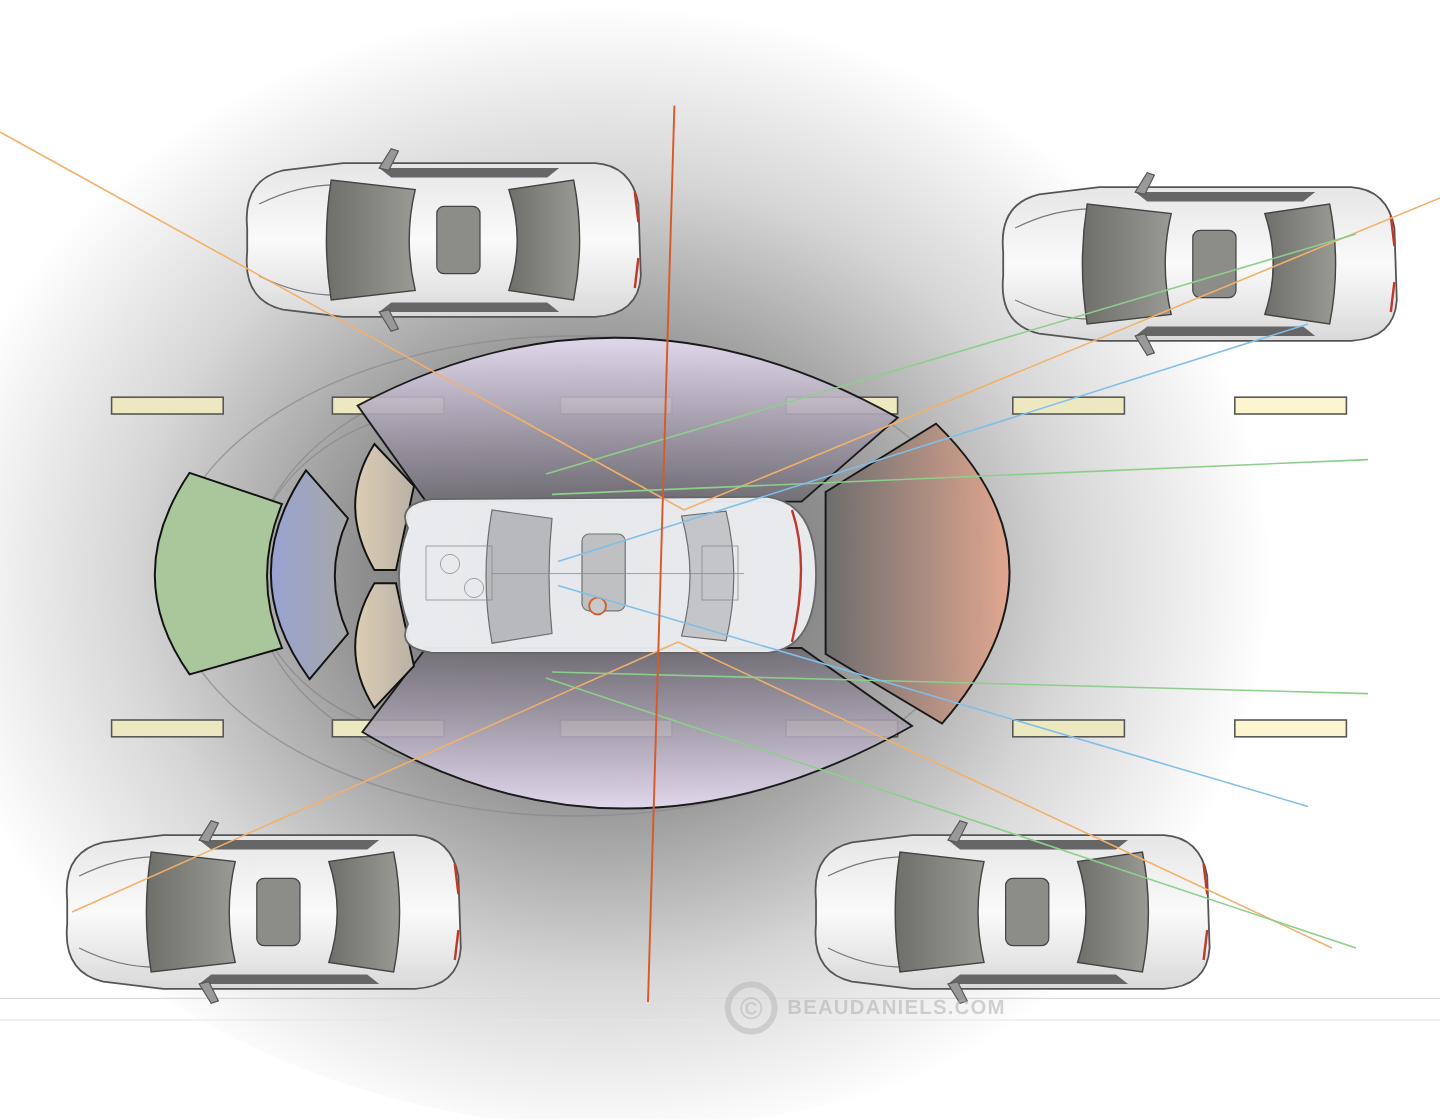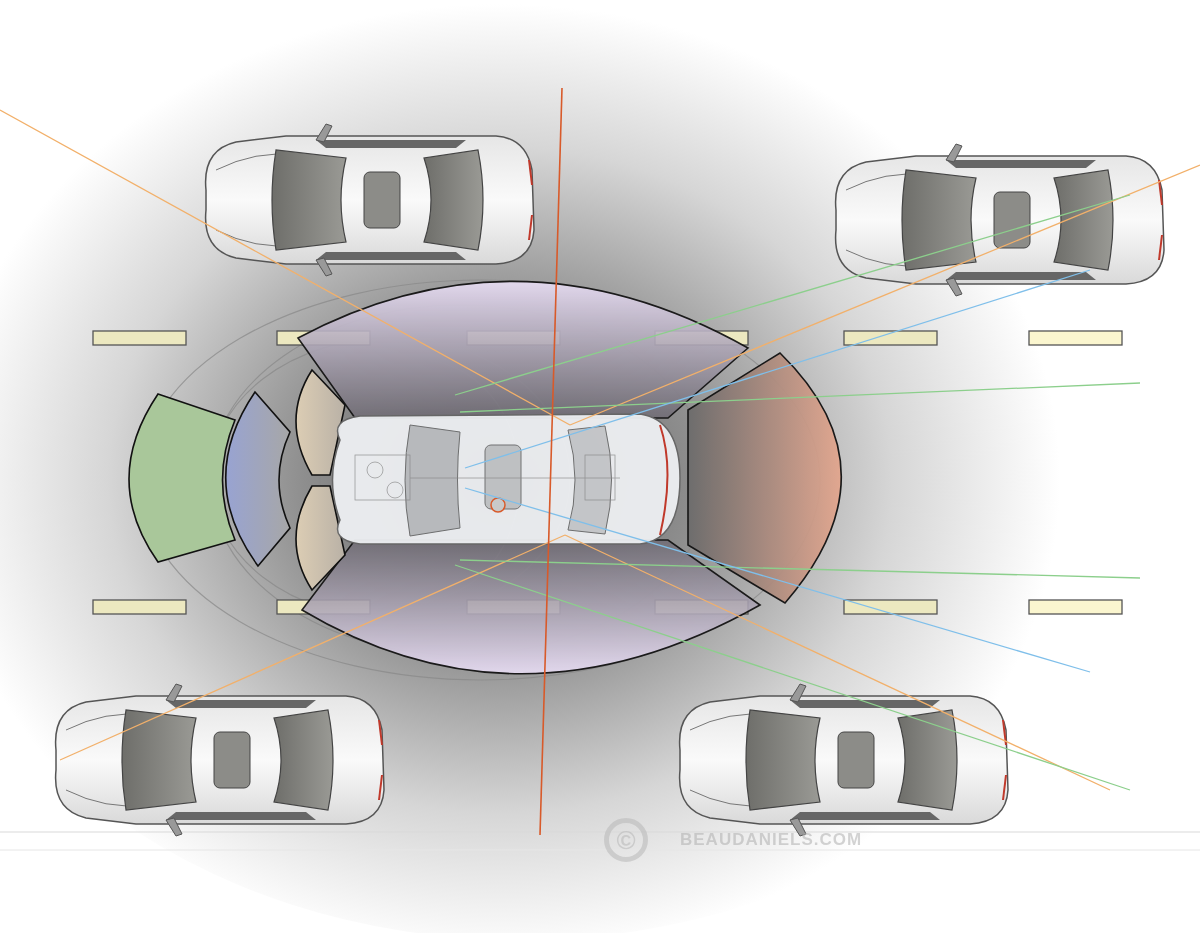--- a/index.html
+++ b/index.html
@@ -1,20 +1,20 @@
 <!DOCTYPE html>
 <html><head>
 <meta charset="utf-8">
 <style>
   html,body{margin:0;padding:0;background:#fff;}
   body{width:1200px;height:933px;overflow:hidden;position:relative;font-family:"Liberation Sans",sans-serif;}
   #scene{position:absolute;left:0;top:0;width:1200px;height:933px;}
   .watermark{position:absolute;left:604px;top:818px;display:flex;align-items:center;gap:8px;opacity:.55;}
   .wm-circle{width:44px;height:44px;border:5px solid #b8b8b8;border-radius:50%;box-sizing:border-box;display:flex;align-items:center;justify-content:center;color:#b8b8b8;font-weight:bold;font-size:26px;}
-  .wm-text{color:#b0b0b0;font-weight:bold;font-size:17px;letter-spacing:1px;margin-left:24px;}
+  .wm-text{color:#b0b0b0;font-weight:bold;font-size:17px;letter-spacing:1px;}
 </style>
 </head>
 <body>
 
 <svg id="scene" viewBox="0 0 1200 933" xmlns="http://www.w3.org/2000/svg">
   <defs>
     <radialGradient id="shadow" cx="500" cy="480" r="560" gradientUnits="userSpaceOnUse" gradientTransform="translate(500 480) scale(1 0.85) translate(-500 -480)">
       <stop offset="0" stop-color="#5c5c5c"></stop>
       <stop offset="0.35" stop-color="#8e8e8e"></stop>
       <stop offset="0.7" stop-color="#d6d6d6"></stop>

